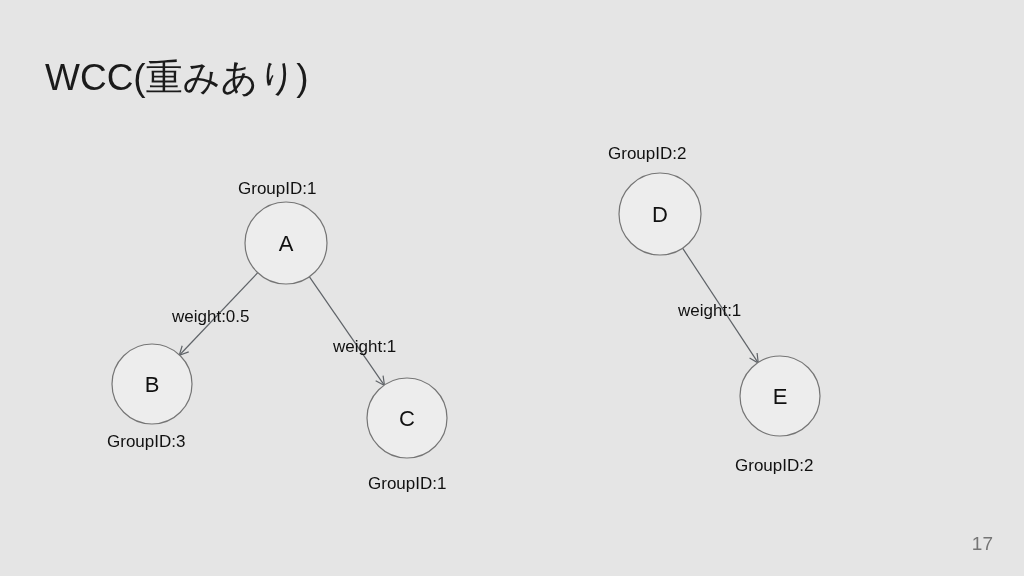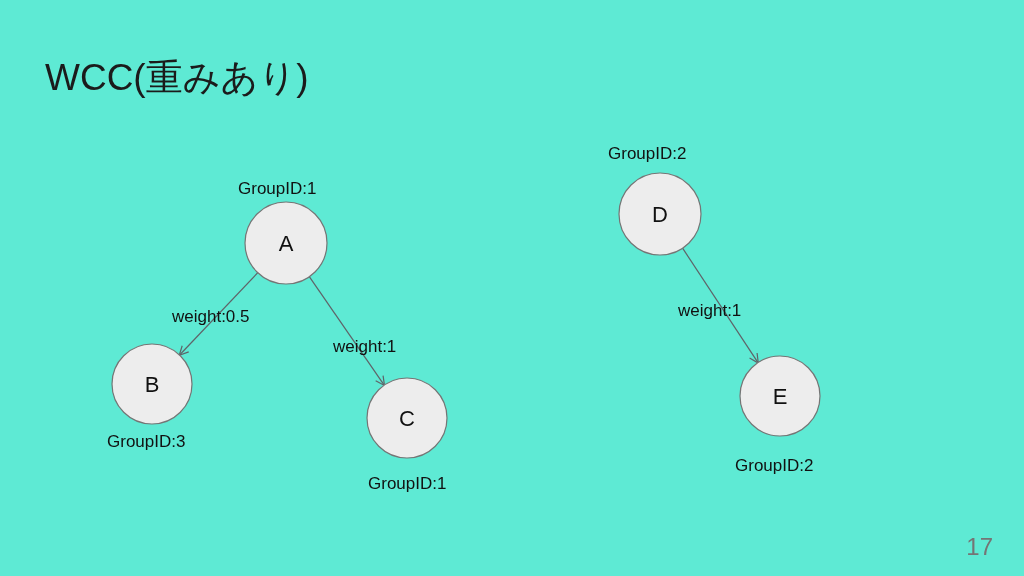--- a/index.html
+++ b/index.html
@@ -4,21 +4,21 @@
 <style>
   html, body {
     margin: 0;
     padding: 0;
     background: #ffffff;
   }
   .slide {
     position: relative;
     width: 1024px;
     height: 576px;
-    background: #5eead4;
+    background: #e5e5e5;
     overflow: hidden;
     font-family: "Liberation Sans", "DejaVu Sans", sans-serif;
   }
   .slide-title {
     position: absolute;
     left: 45px;
     top: 53px;
     margin: 0;
     font-size: 37px;
     font-weight: 400;
@@ -49,21 +49,21 @@
     font-size: 22px;
     text-anchor: middle;
   }
   .diagram-label {
     font-size: 17px;
   }
   .page-number {
     position: absolute;
     right: 31px;
     top: 533px;
-    font-size: 24px;
+    font-size: 19px;
     color: #757575;
   }
 </style>
 </head>
 <body>
 
 <div class="slide">
 
   <h1 class="slide-title">WCC(重みあり)</h1>
 

